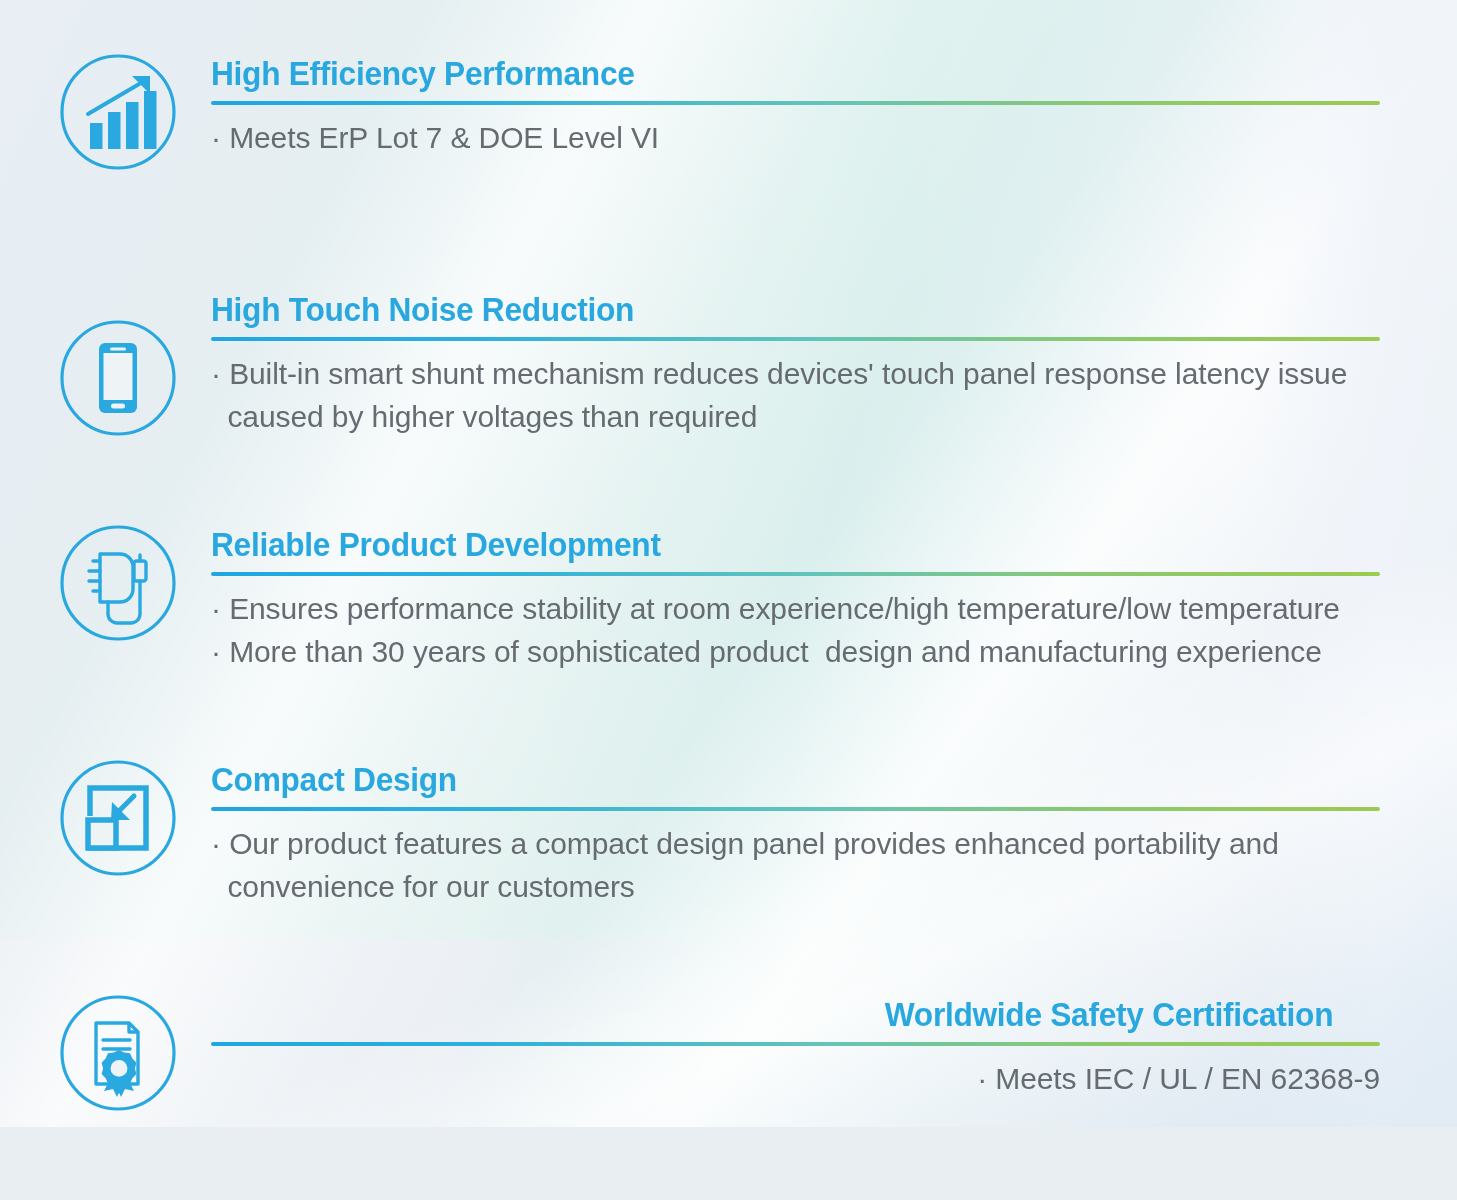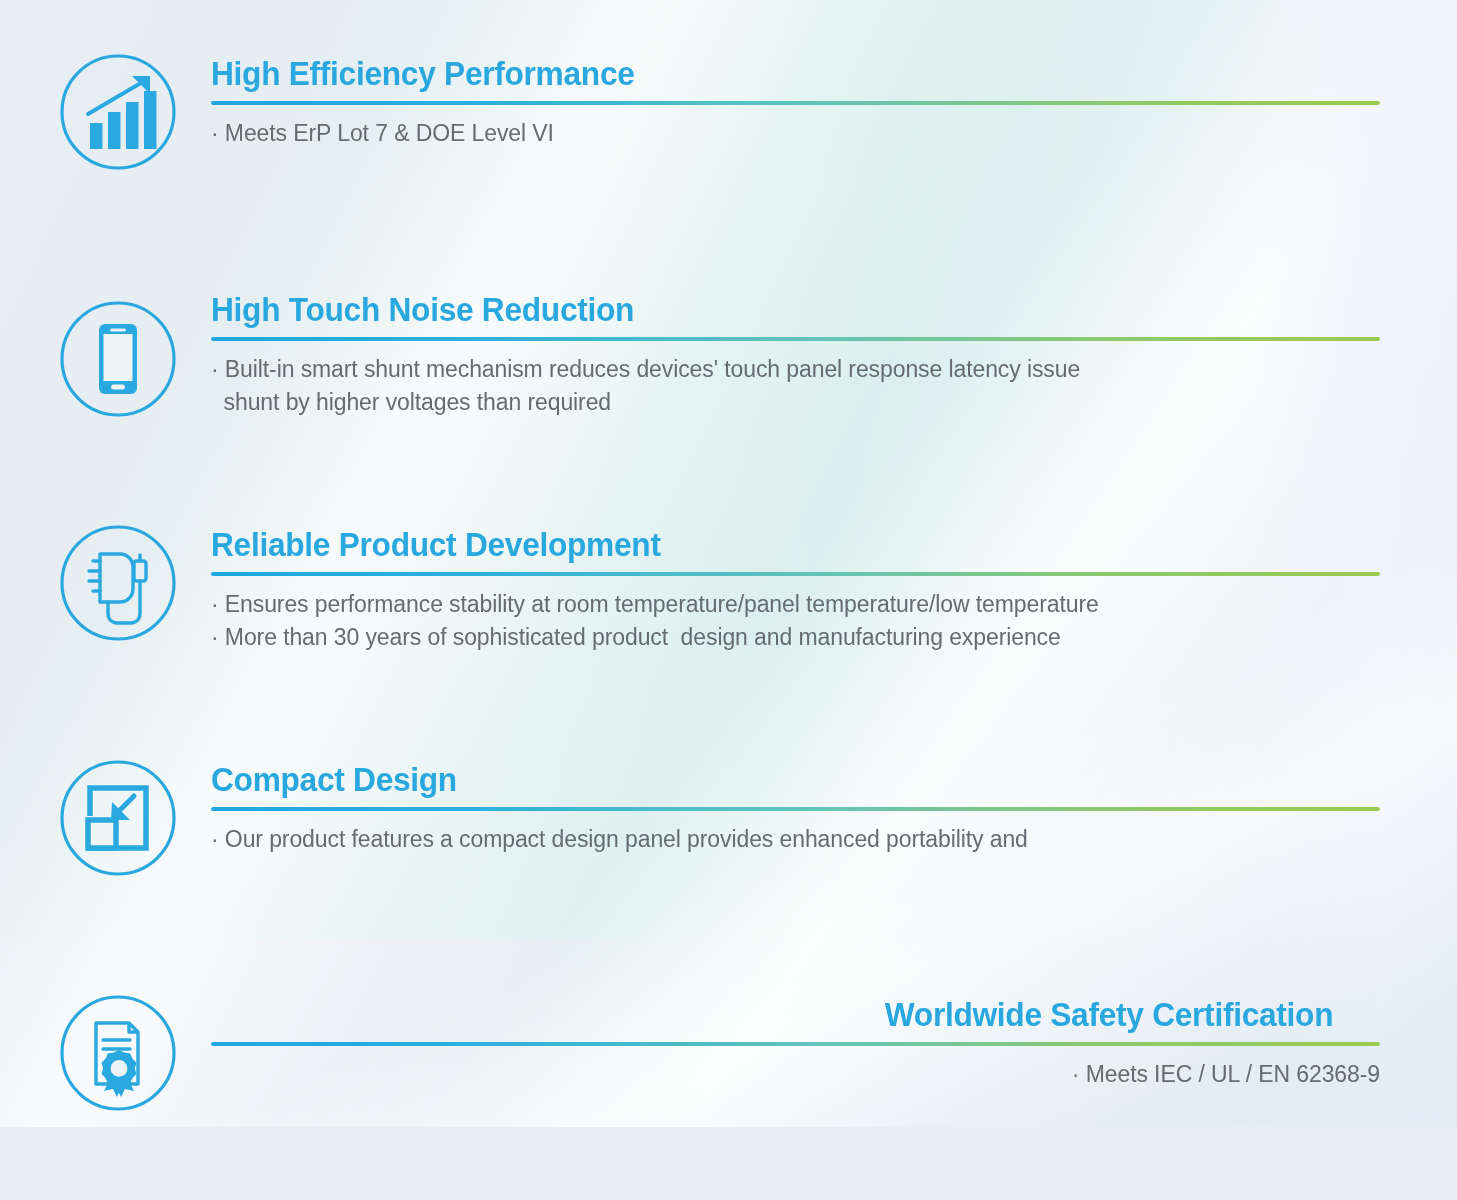--- a/index.html
+++ b/index.html
@@ -125,21 +125,21 @@
       #2bb0df 22%,
       #63c4b9 52%,
       #8bc96f 76%,
       #9bcb4f 100%);
   }
 
   .lines{
     margin-top:12px;
   }
   .line{
-    font-size:23px;
+    font-size:30px;
     color:#656b70;
     line-height:1.42;
     letter-spacing:-0.1px;
     white-space:pre;
   }
 </style>
 </head>
 <body>
 
 <div class="page">
@@ -180,21 +180,21 @@
         <rect x="45.5" y="35" width="29" height="47" fill="#eef3f6"></rect>
         <rect x="52" y="29.5" width="16" height="3" rx="1.5" fill="#eef3f6"></rect>
         <rect x="53" y="85.5" width="14" height="5" rx="2.5" fill="#eef3f6"></rect>
       </svg>
     </div>
     <div class="body-col">
       <div class="feat-title">High Touch Noise Reduction</div>
       <div class="rule"></div>
       <div class="lines">
         <div class="line">· Built-in smart shunt mechanism reduces devices' touch panel response latency issue</div>
-        <div class="line">  shunt by higher voltages than required</div>
+        <div class="line">  caused by higher voltages than required</div>
       </div>
     </div>
   </div>
 
   <div class="feature" style="left:58px; top:523px; width:1322px;">
     <div class="icon-wrap">
       <svg width="120" height="120" viewBox="0 0 120 120">
         <circle cx="60" cy="60" r="56" fill="none" stroke="#29a8e0" stroke-width="3.2"></circle>
         <g fill="none" stroke="#2aa9e0" stroke-width="3.4" stroke-linecap="round" stroke-linejoin="round">
           <path d="M42 31 h20 a13 13 0 0 1 13 13 v22 a13 13 0 0 1 -13 13 h-20 z"></path>
@@ -205,21 +205,21 @@
           <path d="M50 79 v12 a9 9 0 0 0 9 9 h14 a9 9 0 0 0 9 -9 v-33"></path>
           <rect x="76" y="38" width="12" height="20" rx="2.5"></rect>
           <path d="M82 38 v-6"></path>
         </g>
       </svg>
     </div>
     <div class="body-col">
       <div class="feat-title">Reliable Product Development</div>
       <div class="rule"></div>
       <div class="lines">
-        <div class="line">· Ensures performance stability at room temperature/panel temperature/low temperature</div>
+        <div class="line">· Ensures performance stability at room experience/high temperature/low temperature</div>
         <div class="line">· More than 30 years of sophisticated product  design and manufacturing experience</div>
       </div>
     </div>
   </div>
 
   <div class="feature" style="left:58px; top:758px; width:1322px;">
     <div class="icon-wrap">
       <svg width="120" height="120" viewBox="0 0 120 120">
         <circle cx="60" cy="60" r="56" fill="none" stroke="#29a8e0" stroke-width="3.2"></circle>
         <path d="M32 30 h56 v60 h-56 z" fill="none" stroke="#2aa9e0" stroke-width="5.5"></path>
@@ -227,20 +227,21 @@
         <path d="M30 62 h28 v28 h-28 z" fill="none" stroke="#2aa9e0" stroke-width="5.5"></path>
         <path d="M76 38 L57 57" stroke="#2aa9e0" stroke-width="5" stroke-linecap="round"></path>
         <path d="M53 62 L54 44 L72 62 Z" fill="#2aa9e0"></path>
       </svg>
     </div>
     <div class="body-col">
       <div class="feat-title">Compact Design</div>
       <div class="rule"></div>
       <div class="lines">
         <div class="line">· Our product features a compact design panel provides enhanced portability and</div>
+        <div class="line">  convenience for our customers</div>
       </div>
     </div>
   </div>
 
   <div class="feature" style="left:58px; top:993px; width:1322px;text-align:right;">
     <div class="icon-wrap">
       <svg width="120" height="120" viewBox="0 0 120 120">
         <circle cx="60" cy="60" r="56" fill="none" stroke="#29a8e0" stroke-width="3.2"></circle>
         <path d="M38 30 h33 l9 9 v52 h-42 z" fill="none" stroke="#2aa9e0" stroke-width="3.4" stroke-linejoin="round"></path>
         <path d="M71 30 v9 h9" fill="none" stroke="#2aa9e0" stroke-width="3.4" stroke-linejoin="round"></path>

